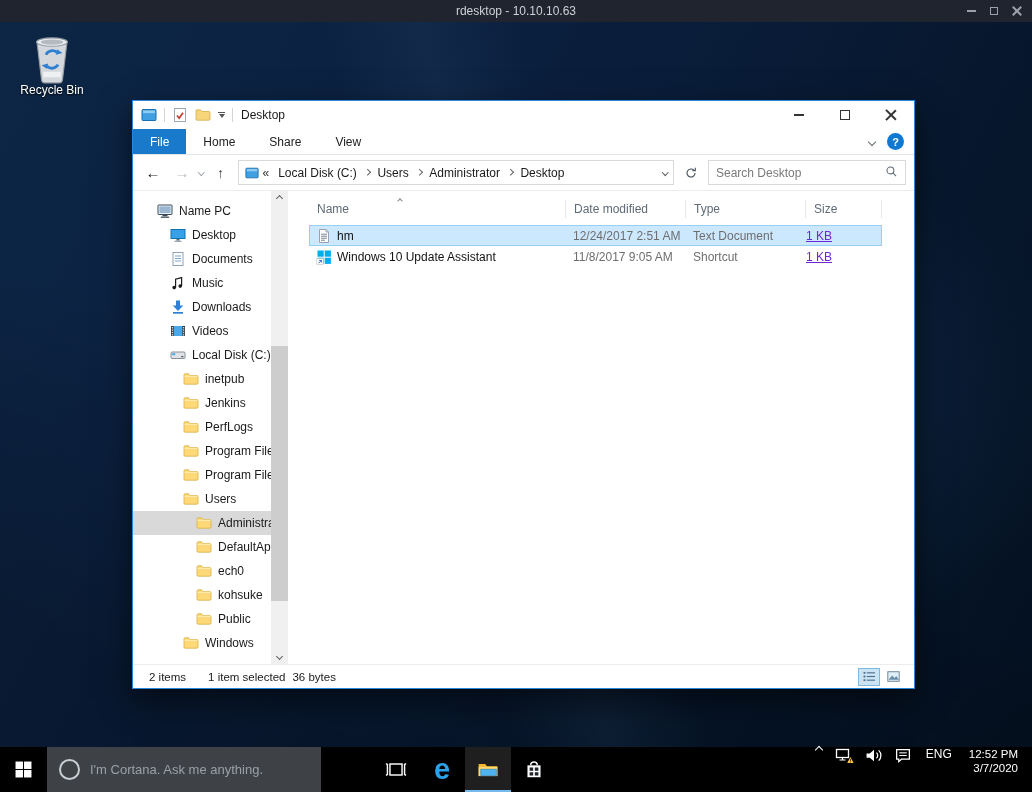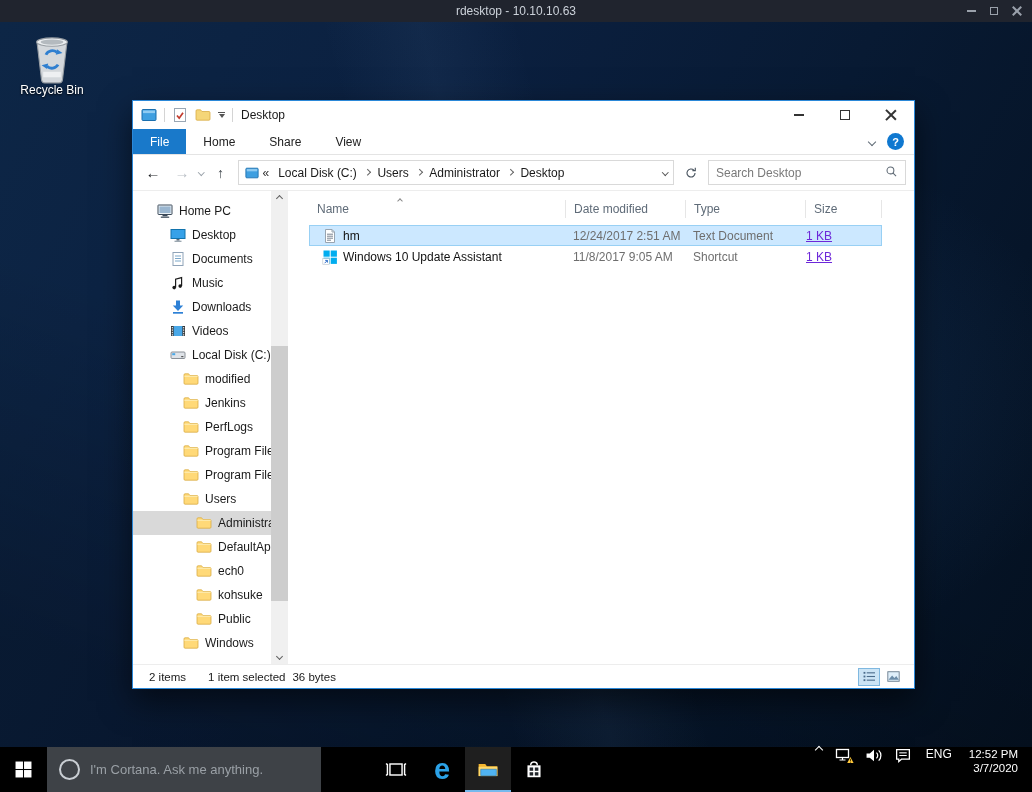--- a/index.html
+++ b/index.html
@@ -94,21 +94,21 @@
 
   .file-pane { flex:1; position:relative; padding:2px 0 0 21px; overflow:hidden; }
   .sort-caret { position:absolute; left:110px; top:1px; }
   .sort-caret .chev { width:4px; height:4px; border-color:#8a8a8a; }
   .fl-header { display:flex; height:24px; align-items:center; color:#5f6b78; margin-top:4px; }
   .fl-hcell { height:18px; line-height:18px; padding-left:8px; border-right:1px solid #e6e6e6; }
   .fl-rows { margin-top:4px; }
   .file-row { display:flex; align-items:center; height:21px; width:573px; border:1px solid transparent; }
   .file-row.selected { background:#cce8ff; border-color:#98d0f4; }
   .fcell { overflow:hidden; white-space:nowrap; }
-  .c-name { width:256px; display:flex; align-items:center; gap:5px; padding-left:12px; color:#111; }
+  .c-name { width:256px; display:flex; align-items:center; gap:5px; padding-left:6px; color:#111; }
   .c-date { width:120px; color:#6e6e6e; padding-left:7px; }
   .c-type { width:120px; color:#6e6e6e; padding-left:7px; }
   .c-size { width:71px; color:#6d28d9; text-align:left; padding-right:7px;text-decoration:underline; }
   .file-ico { width:16px; height:16px; flex:none; } .file-ico svg { width:16px; height:16px; display:block; }
 
   .statusbar { height:24px; flex:none; border-top:1px solid #ededed; display:flex; align-items:center;
     font-size:11.5px; padding:0 6px; color:#1a1a1a; }
   .st-items { margin-left:10px; } .st-sel { margin-left:22px; } .st-size { margin-left:7px; }
   .view-btns { margin-left:auto; display:flex; gap:2px; padding-right:4px; }
   .vbtn { width:22px; height:18px; display:flex; align-items:center; justify-content:center; border:1px solid transparent; }
@@ -270,21 +270,21 @@
         <div class="nav-pane" id="nav-tree">
             <div class="nav-item lvl0">
               <span class="nav-icon">
                 <svg viewBox="0 0 16 16">
                   <rect x="1" y="2" width="14" height="9.5" rx="0.5" fill="#f2f6fa" stroke="#3b4a5a" stroke-width="1"></rect>
                   <rect x="2.4" y="3.4" width="11.2" height="6.7" fill="#9ab6d0"></rect>
                   <rect x="5.5" y="12" width="5" height="1.3" fill="#3b4a5a"></rect>
                   <rect x="3.8" y="13.6" width="8.4" height="1.2" fill="#3b4a5a"></rect>
                 </svg>
               </span>
-              <span class="nav-label">Home PC</span>
+              <span class="nav-label">Name PC</span>
             </div>
             <div class="nav-item lvl1">
               <span class="nav-icon">
                 <svg viewBox="0 0 16 16">
                   <rect x="1" y="2.5" width="14" height="9" fill="#36a1e8" stroke="#1173ad" stroke-width="1"></rect>
                   <rect x="6.5" y="12" width="3" height="1.6" fill="#5b6b7a"></rect>
                   <rect x="4.5" y="13.7" width="7" height="1.1" fill="#84939f"></rect>
                 </svg>
               </span>
               <span class="nav-label">Desktop</span>
@@ -348,21 +348,21 @@
               </span>
               <span class="nav-label">Local Disk (C:)</span>
             </div>
             <div class="nav-item lvl2">
               <span class="nav-icon">
                 <svg viewBox="0 0 16 16">
                   <path d="M1 3.8 C1 3.25 1.45 2.8 2 2.8 h3.6 l1.3 1.7 H14 c.55 0 1 .45 1 1 v6.7 c0 .55-.45 1-1 1 H2 c-.55 0-1-.45-1-1z" fill="#ffd978" stroke="#d9ac45" stroke-width=".8"></path>
                   <path d="M1.4 5.3 h13.2" stroke="#fdedb3" stroke-width="1.1"></path>
                 </svg>
               </span>
-              <span class="nav-label">modified</span>
+              <span class="nav-label">inetpub</span>
             </div>
             <div class="nav-item lvl2">
               <span class="nav-icon">
                 <svg viewBox="0 0 16 16">
                   <path d="M1 3.8 C1 3.25 1.45 2.8 2 2.8 h3.6 l1.3 1.7 H14 c.55 0 1 .45 1 1 v6.7 c0 .55-.45 1-1 1 H2 c-.55 0-1-.45-1-1z" fill="#ffd978" stroke="#d9ac45" stroke-width=".8"></path>
                   <path d="M1.4 5.3 h13.2" stroke="#fdedb3" stroke-width="1.1"></path>
                 </svg>
               </span>
               <span class="nav-label">Jenkins</span>
             </div>

